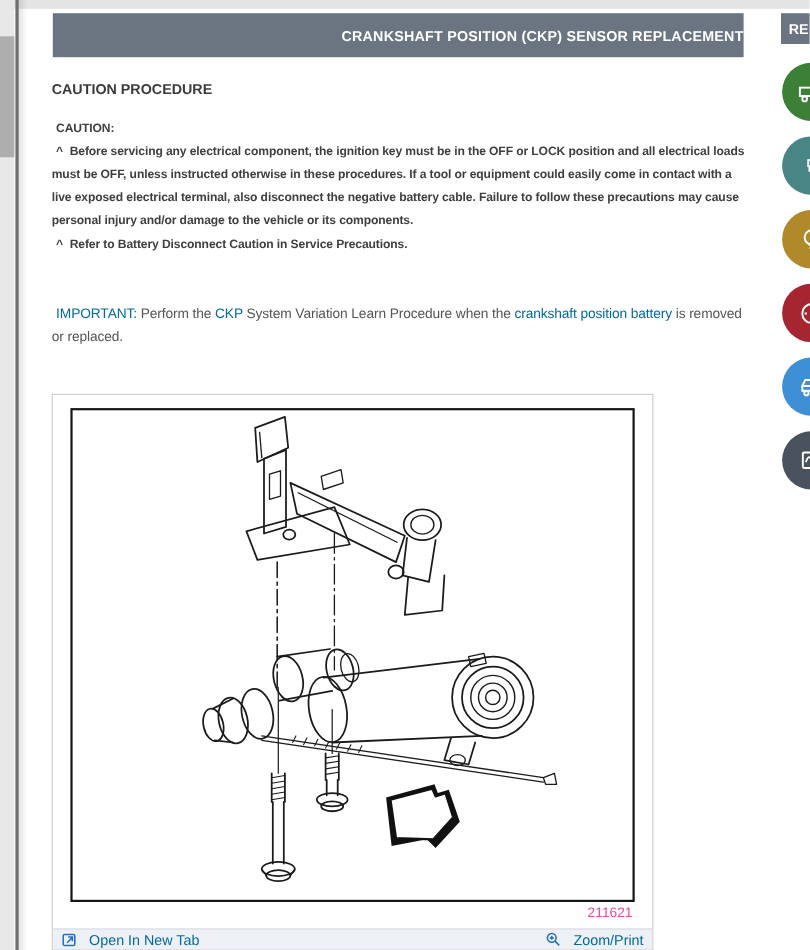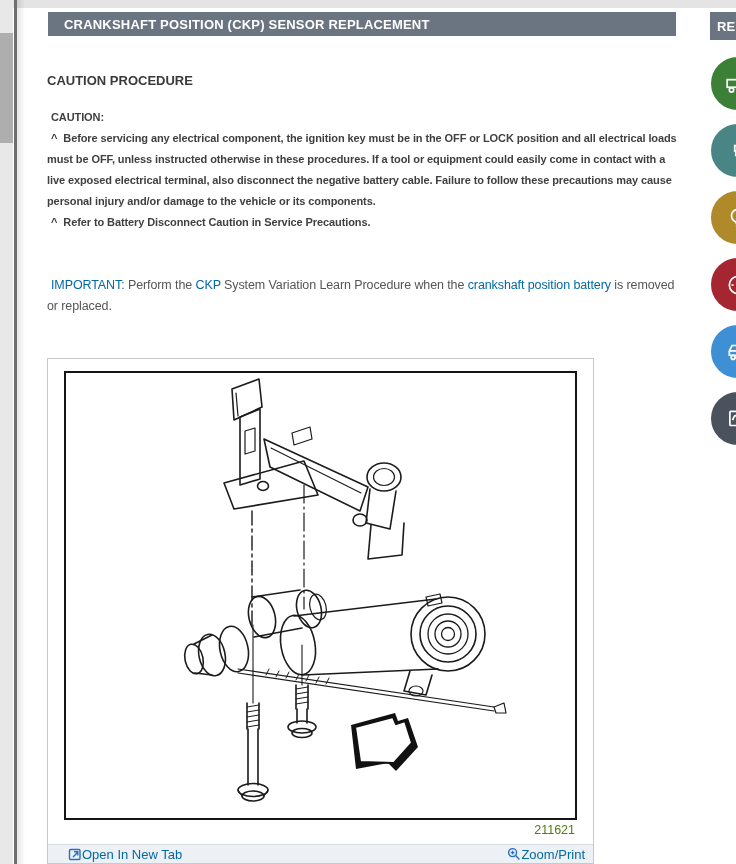--- a/index.html
+++ b/index.html
@@ -11,46 +11,46 @@
   #top-strip { left:0; top:0; width:736px; height:8px; background:#e4e4e4; }
   #scroll-track { left:0; top:0; width:13px; height:864px; background:#e8e8e8; }
   #scroll-thumb { left:0; top:33px; width:13px; height:110px; background:#aeaeae; }
   #divider { left:14px; top:0; width:3px; height:864px; background:#6f6f6f; }
   #divider-shadow { left:17px; top:0; width:8px; height:864px;
                     background:linear-gradient(to right, rgba(0,0,0,.10), rgba(0,0,0,0)); }
 
   
   .bar { background:#6b7582; color:#fff; font-weight:bold; font-size:13px;
          display:flex; align-items:center; }
-  #main-header { left:48px; top:12px; width:628px; height:24px; padding-left:16px;
-                 letter-spacing:.2px; }
+  #main-header { left:48px; top:12px; width:628px; height:40px; padding-left:16px;
+                 letter-spacing:.2px;justify-content:flex-end; }
   #rail-header { left:710px; top:12px; width:26px; height:28px; padding-left:7px; overflow:hidden; }
 
   
   #section-title { left:47px; top:73px; font-size:13px; font-weight:bold; color:#3a3a3a; }
   #caution-block { left:47px; top:107px; width:632px; font-size:11px; line-height:21px;
                    font-weight:bold; color:#3f3f3f; letter-spacing:-0.1px; }
   #caution-heading { padding-left:4px; }
   .caret { padding:0 6px 0 4px; }
   #important-block { left:47px; top:275px; width:632px; font-size:12.5px; line-height:21px;
                      color:#555; letter-spacing:-0.1px; }
   #important-label { font-weight:normal; color:#0369a1; padding-left:4px; }
   a.inline-link, a.foot-link { color:#0369a1; text-decoration:none; cursor:pointer; }
 
   
   #figure-card { left:47px; top:358px; width:547px; height:506px; background:#fff;
                  border:1px solid #c9c9c9; }
   #figure-frame { position:absolute; left:16px; top:12px; width:513px; height:449px;
                   border:2px solid #151515; background:#fff; }
-  #figure-number { position:absolute; right:18px; top:464px; font-size:12.5px; color:#4d7c0f; }
+  #figure-number { position:absolute; right:18px; top:464px; font-size:12.5px; color:#ec4899; }
   #figure-footer { position:absolute; left:0; bottom:0; width:545px; height:19px;
                    background:#edf0f5; border-top:1px solid #d8dce1;
                    display:flex; align-items:center; justify-content:space-between;
                    padding:0 8px 0 8px; font-size:13px; }
-  .foot-link { display:flex; align-items:center; gap:0;margin-left:12px; }
+  .foot-link { display:flex; align-items:center; gap:11px; }
   .foot-link svg { display:block; }
 
   
   .rail-btn { left:711px; width:53px; height:53px; border-radius:50%;
               display:flex; align-items:center; justify-content:center; cursor:pointer; }
   .rail-btn svg { display:block; }
 </style>
 </head>
 <body>
 

